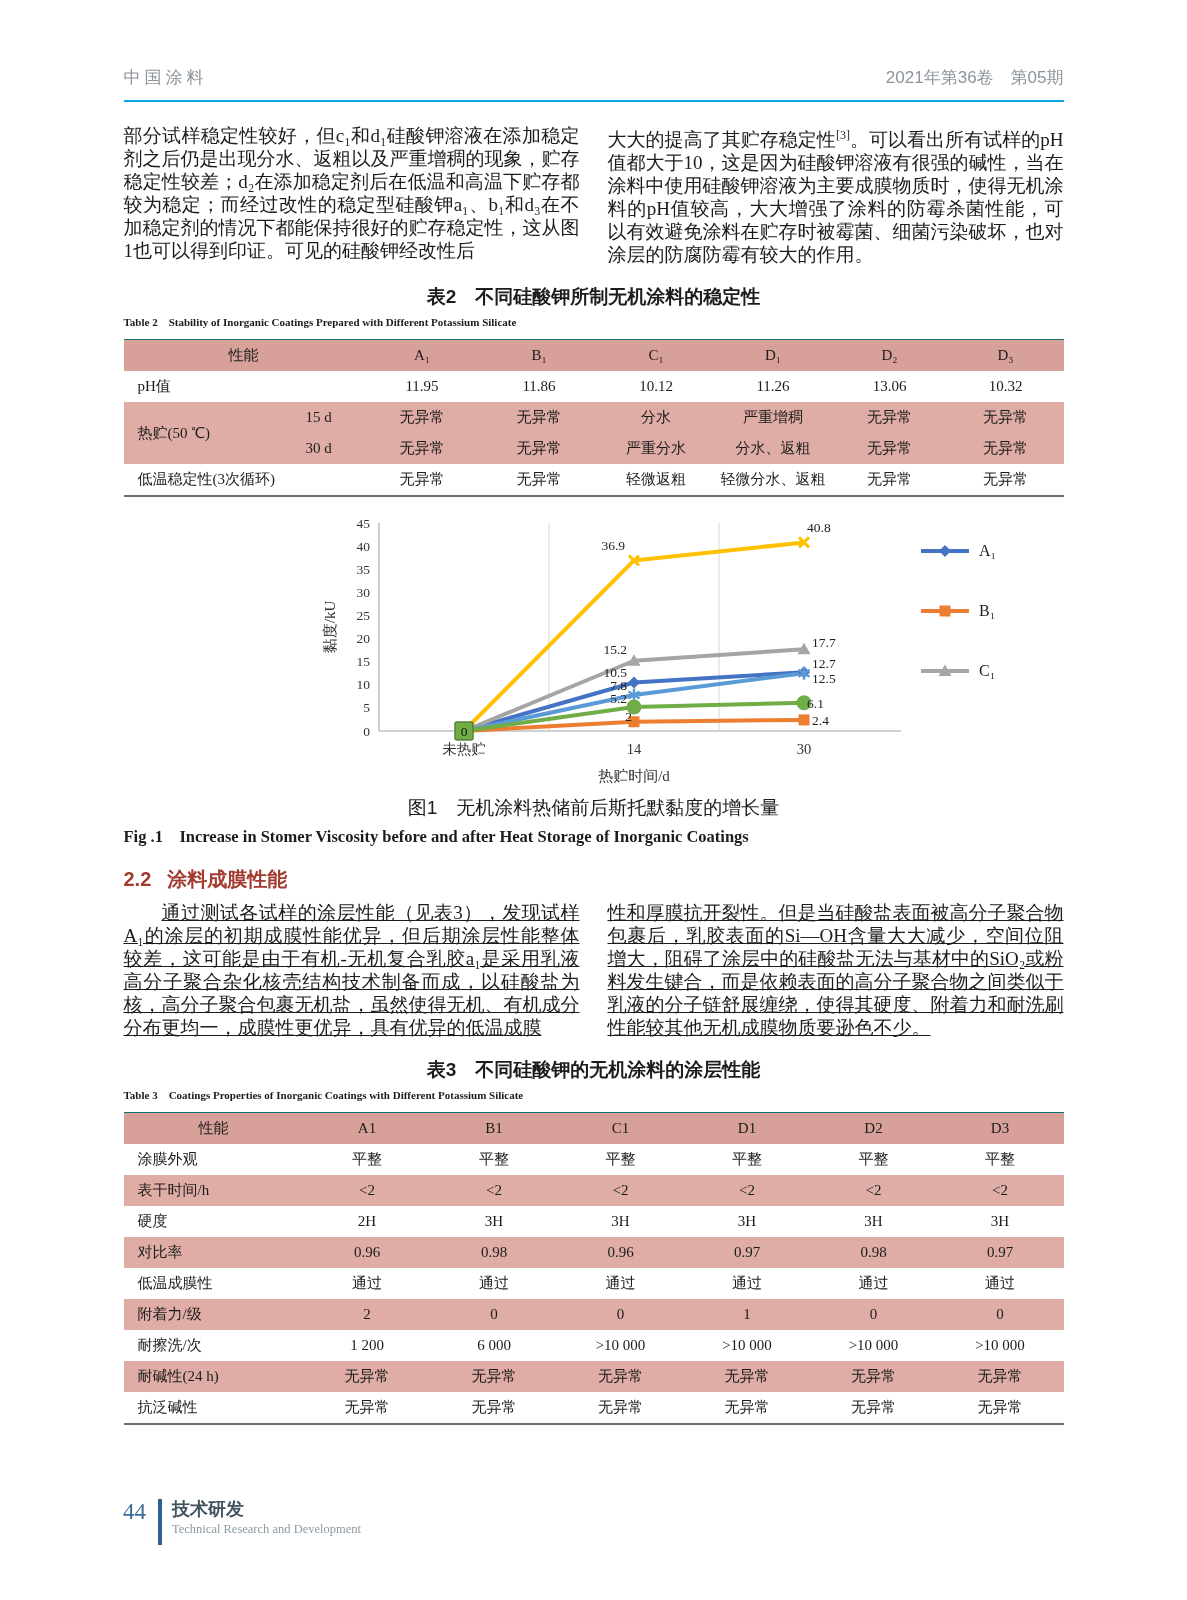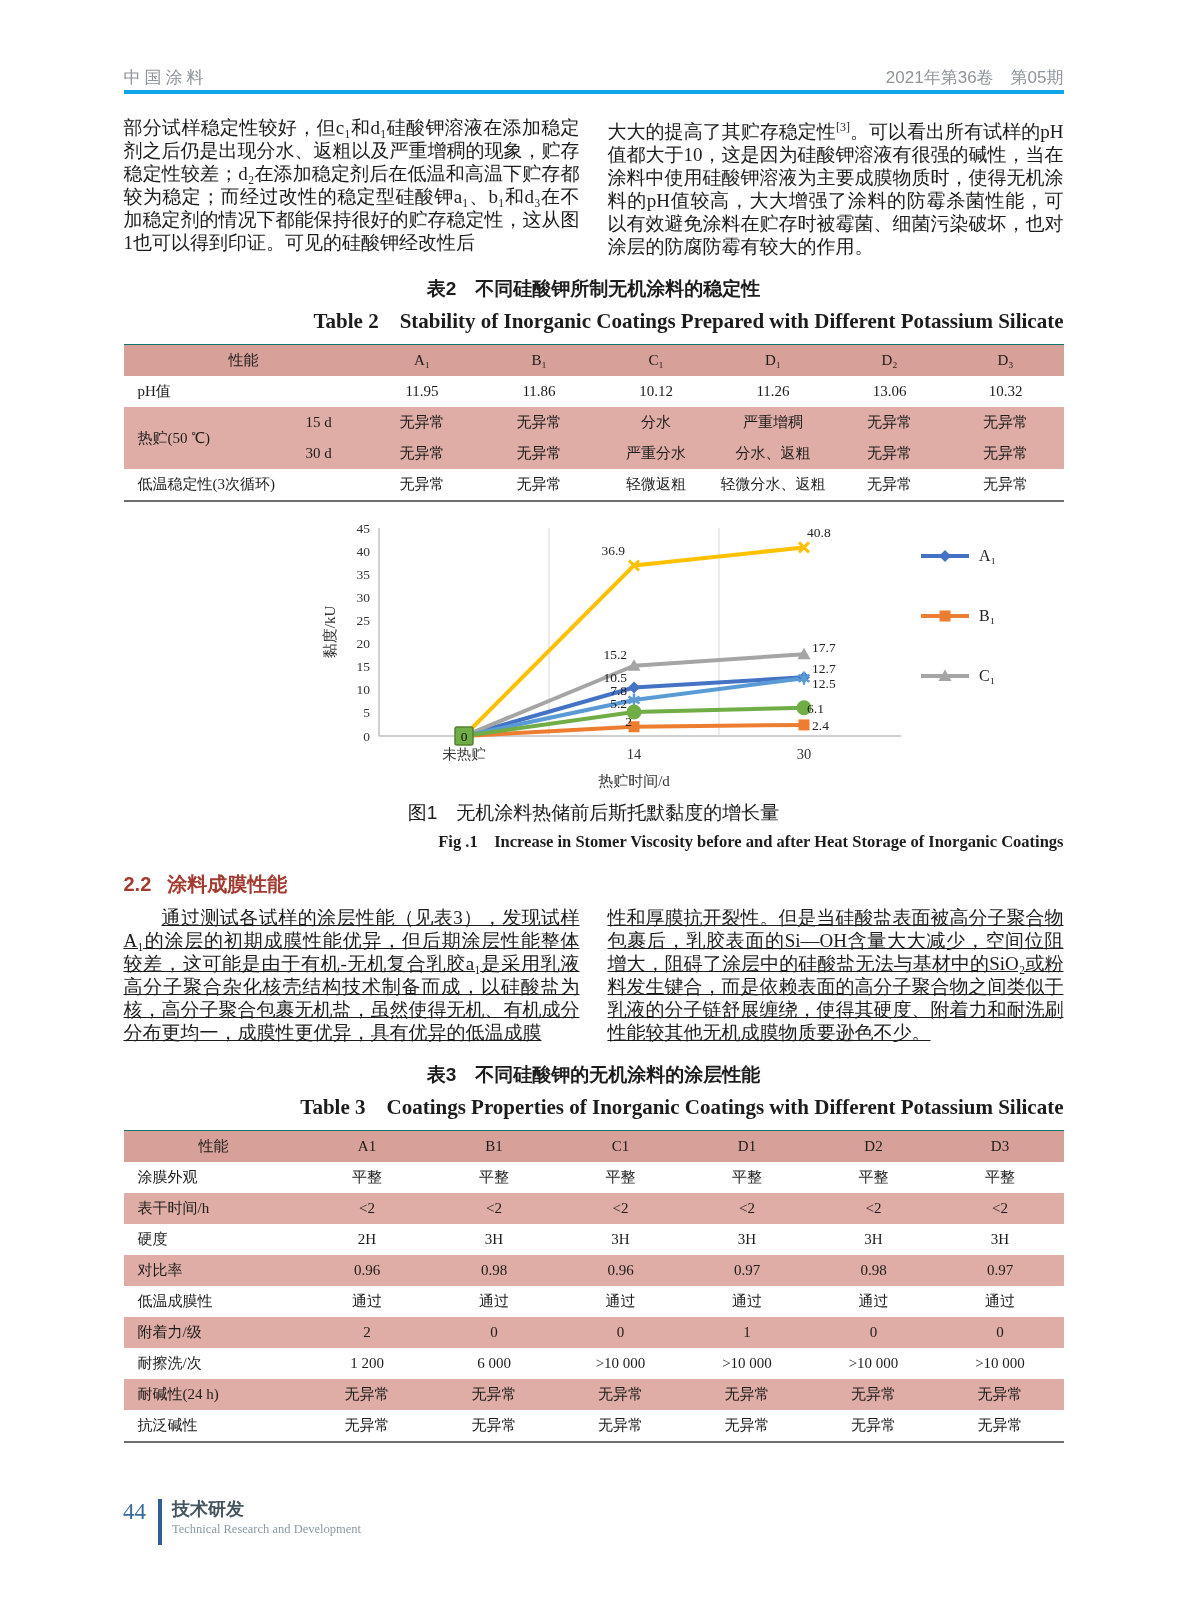--- a/index.html
+++ b/index.html
@@ -4,44 +4,44 @@
 <style>
   html,body{margin:0;padding:0;}
   body{
     width:1187px;height:1600px;background:#ffffff;position:relative;overflow:hidden;
     font-family:"Liberation Serif", serif;color:#1c1c1c;
   }
   .content{width:940px;margin:0 auto;}
   
   .page-header{
     display:flex;justify-content:space-between;align-items:flex-end;
-    padding-top:66px;padding-bottom:1px;border-bottom:4px solid #0ea5e9;
+    padding-top:66px;padding-bottom:11px;border-bottom:2px solid #0ea5e9;
     font-family:"Liberation Sans", sans-serif;color:#8d949b;font-size:17px;
   }
   .journal-name{letter-spacing:4px;}
   
   .cols{display:flex;gap:28px;margin-top:22px;}
   .col{width:456px;font-size:19px;line-height:23px;text-align:justify;}
   .col p{margin:0;}
   sup{font-size:12px;}
   .indent{text-indent:2em;}
   
   .tbl-title-zh{text-align:center;font-family:"Liberation Sans", sans-serif;font-weight:bold;font-size:19px;margin-top:18px;}
-  .tbl-title-en{text-align:right;font-weight:bold;font-size:21px;margin-top:5px;margin-bottom:9px;}
+  .tbl-title-en{text-align:left;font-weight:bold;font-size:11px;margin-top:5px;margin-bottom:9px;}
   
   table{width:100%;border-collapse:collapse;font-size:15px;border-bottom:2.5px solid #6e6e6e;border-top:1px solid #0f766e;}
   td,th{padding:3px 2px;text-align:center;font-weight:normal;height:25px;}
   th{font-weight:normal;}
   thead tr{background:#D7A099;}
   tr.shade{background:#DFADA5;}
   td.lbl{text-align:left;padding-left:14px;}
   
   .figure{margin-top:18px;margin-left:185px;width:750px;}
   .fig-caption-zh{text-align:center;font-family:"Liberation Sans", sans-serif;font-weight:normal;font-size:19px;margin-top:4px;}
-  .fig-caption-en{text-align:right;font-weight:bold;font-size:16.5px;margin-top:5px;}
+  .fig-caption-en{text-align:left;font-weight:bold;font-size:16.5px;margin-top:5px;}
   
   .sec-head{margin-top:18px;font-family:"Liberation Sans", sans-serif;font-weight:bold;font-size:20px;color:#A23B30;}
   .sec-head .num{margin-right:16px;}
   .sec-cols{margin-top:8px;text-decoration:underline;}
   
   .page-footer{position:absolute;left:123px;bottom:55px;display:flex;}
   .page-num{font-size:23px;color:#3A6B9B;}
   .vbar{width:4px;height:46px;background:#2E5F90;margin:0 10px 0 12px;}
   .footer-zh{font-family:"Liberation Sans", sans-serif;font-weight:bold;font-size:18px;color:#44545f;line-height:20px;}
   .footer-en{font-size:12.5px;color:#8b9aa4;margin-top:3px;}

